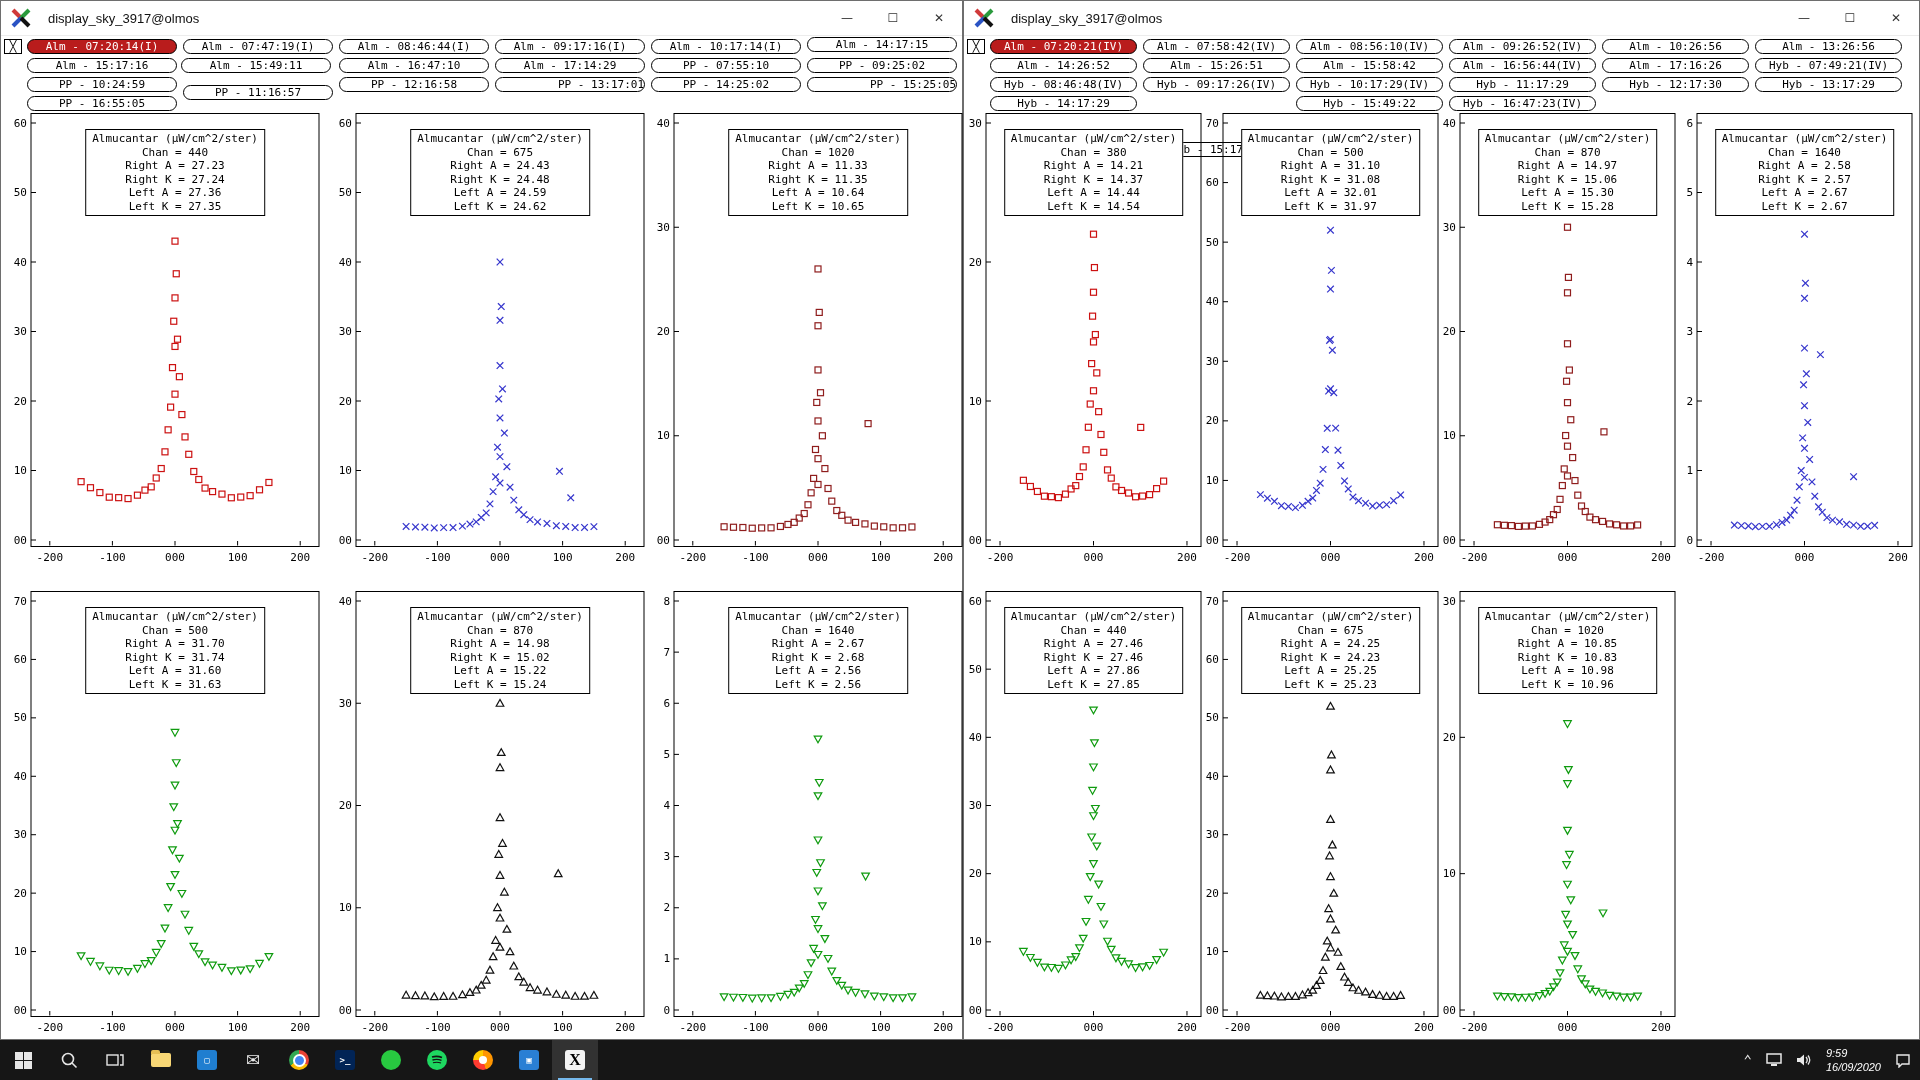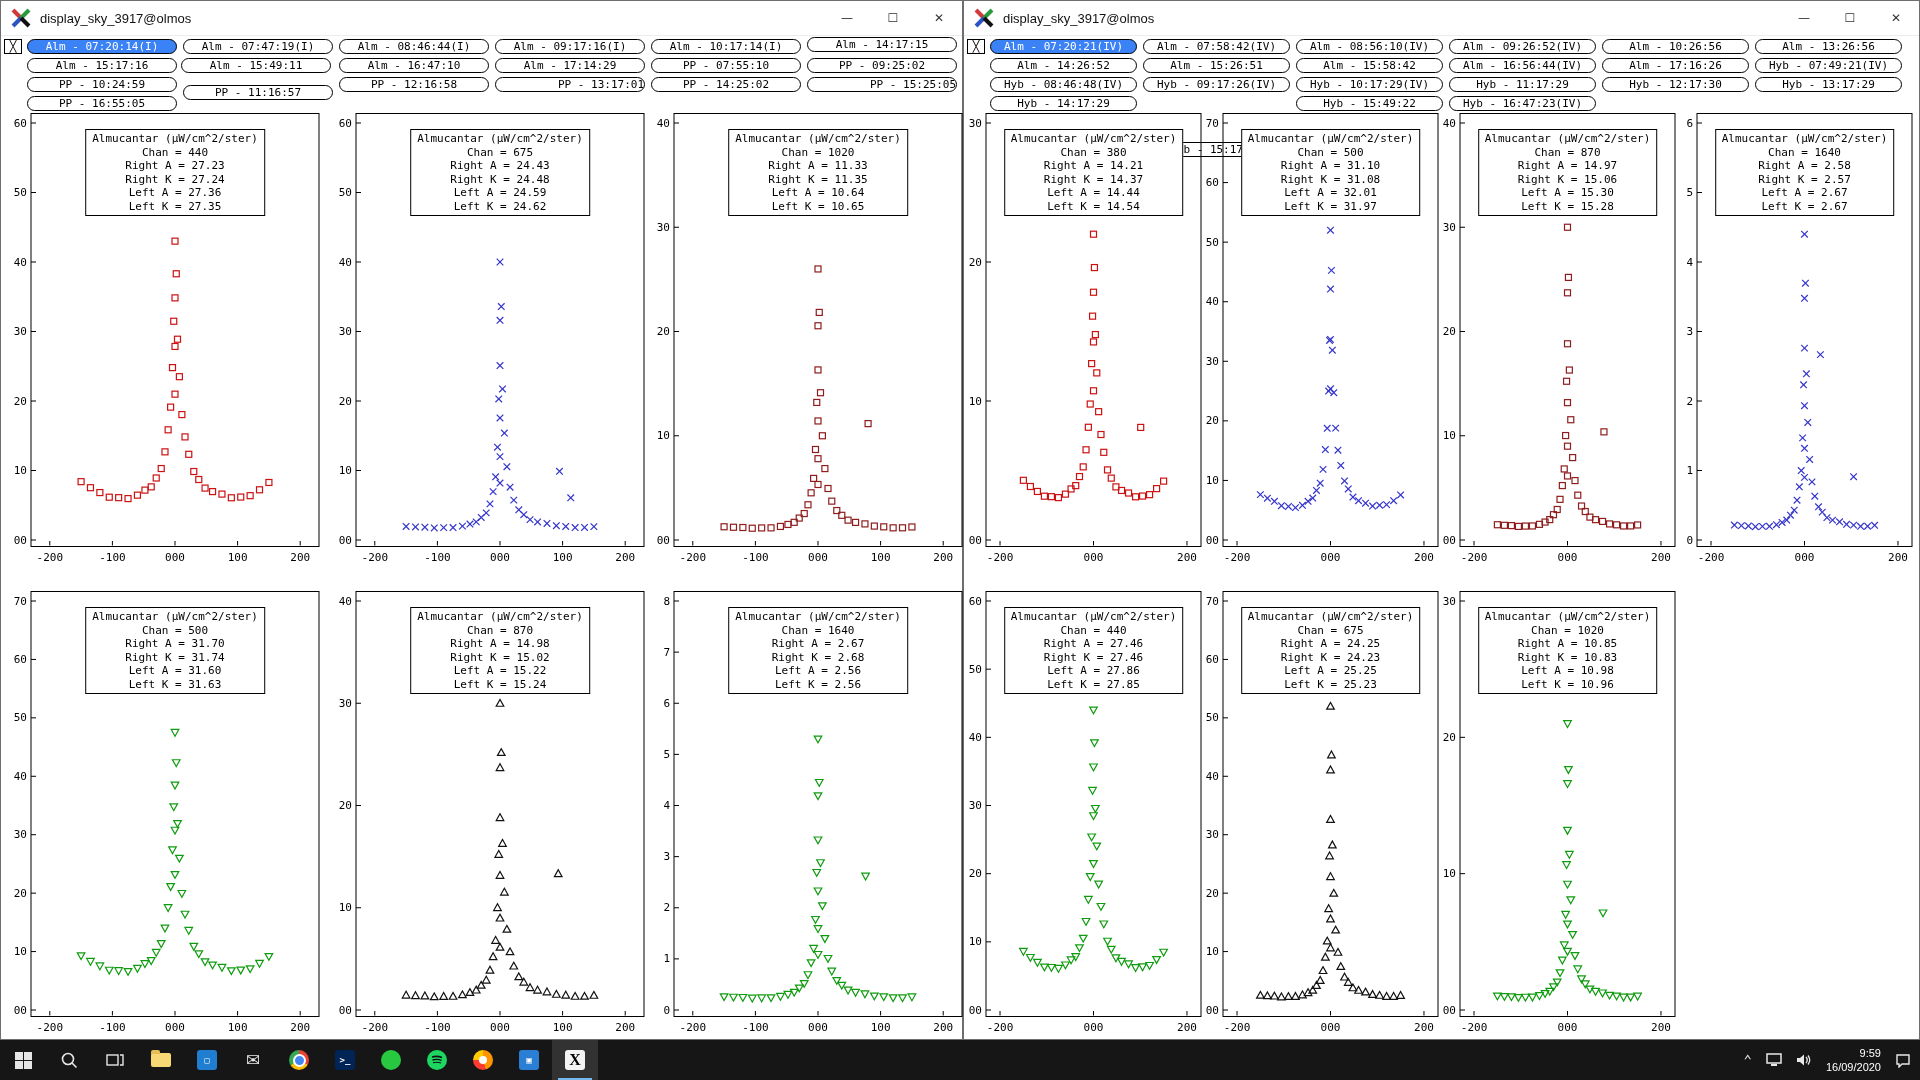--- a/index.html
+++ b/index.html
@@ -3,49 +3,49 @@
 <meta charset="utf-8">
 <style>
   html,body{margin:0;padding:0;background:#000;}
   body{width:1920px;height:1080px;position:relative;overflow:hidden;
        font-family:"DejaVu Sans Mono",monospace;}
   .window{position:absolute;top:0;height:1040px;background:#fff;
           border:1px solid #6e6e6e;box-sizing:border-box;}
   .titlebar{position:absolute;left:0;top:0;right:0;height:34px;background:#fff;
             border-bottom:1px solid #ececec;display:flex;align-items:center;}
   .title-text{font-family:"Liberation Sans",sans-serif;font-size:13px;color:#111;
-              margin-left:8px;white-space:nowrap;}
+              margin-left:16px;white-space:nowrap;}
   .xlogo{width:22px;height:22px;margin-left:9px;flex:0 0 auto;}
   .controls{position:absolute;right:0;top:0;height:33px;display:flex;}
   .ctrl{width:46px;height:33px;display:flex;align-items:center;justify-content:center;
         font-family:"DejaVu Sans",sans-serif;font-size:12px;color:#333;}
   .tab{position:absolute;height:15px;border:1px solid #000;border-radius:8px;
        background:#fff;color:#000;font-size:11px;line-height:14px;text-align:center;
        white-space:pre;overflow:hidden;box-sizing:border-box;}
-  .tab.selected{background:#3b82f6;color:#fff;}
+  .tab.selected{background:#b91c1c;color:#fff;}
   .closebox{position:absolute;width:18px;height:15px;border:1px solid #000;background:#fff;
             font-size:11px;line-height:13px;text-align:center;color:#000;box-sizing:border-box;}
   .plot{position:absolute;}
   .plot svg{position:absolute;left:0;top:0;}
   .plot-header{position:absolute;top:16px;left:50%;margin-left:12px;transform:translateX(-50%);
                border:1px solid #000;background:#fff;font-size:11px;line-height:13.5px;
                text-align:center;padding:2px 6px;white-space:pre;z-index:2;}
   .taskbar{position:absolute;left:0;top:1040px;width:1920px;height:40px;background:#161616;
            display:flex;align-items:stretch;z-index:10;}
   .tb-left{display:flex;align-items:stretch;}
   .tb-cell{width:46px;display:flex;align-items:center;justify-content:center;position:relative;}
   .tb-cell.active{background:rgba(255,255,255,0.12);}
   .tb-cell.active::after{content:"";position:absolute;left:6px;right:6px;bottom:0;height:2px;
            background:#76b9ed;}
   .tb-spacer{flex:1;}
   .tray{display:flex;align-items:center;gap:4px;padding-right:4px;}
   .tray-item{height:40px;display:flex;align-items:center;justify-content:center;
              padding:0 5px;color:#e8e8e8;}
   .clock{font-family:"Liberation Sans",sans-serif;font-size:11px;color:#fff;
-         text-align:right;line-height:14px;}
+         text-align:left;line-height:14px;font-style:italic;}
   .win-grid{width:17px;height:17px;display:grid;grid-template-columns:8px 8px;
             grid-template-rows:8px 8px;gap:1px;}
   .win-grid div{background:#e6e6e6;}
   .folder-ic{width:20px;height:14px;background:#f8d775;border-radius:2px;position:relative;}
   .folder-ic::before{content:"";position:absolute;left:0;top:-3px;width:9px;height:4px;
             background:#e6bf55;border-radius:2px 2px 0 0;}
   .sq-ic{width:20px;height:20px;border-radius:3px;display:flex;align-items:center;
          justify-content:center;font-size:9px;font-weight:bold;}
   .circ-ic{width:20px;height:20px;border-radius:50%;display:flex;align-items:center;
          justify-content:center;}

